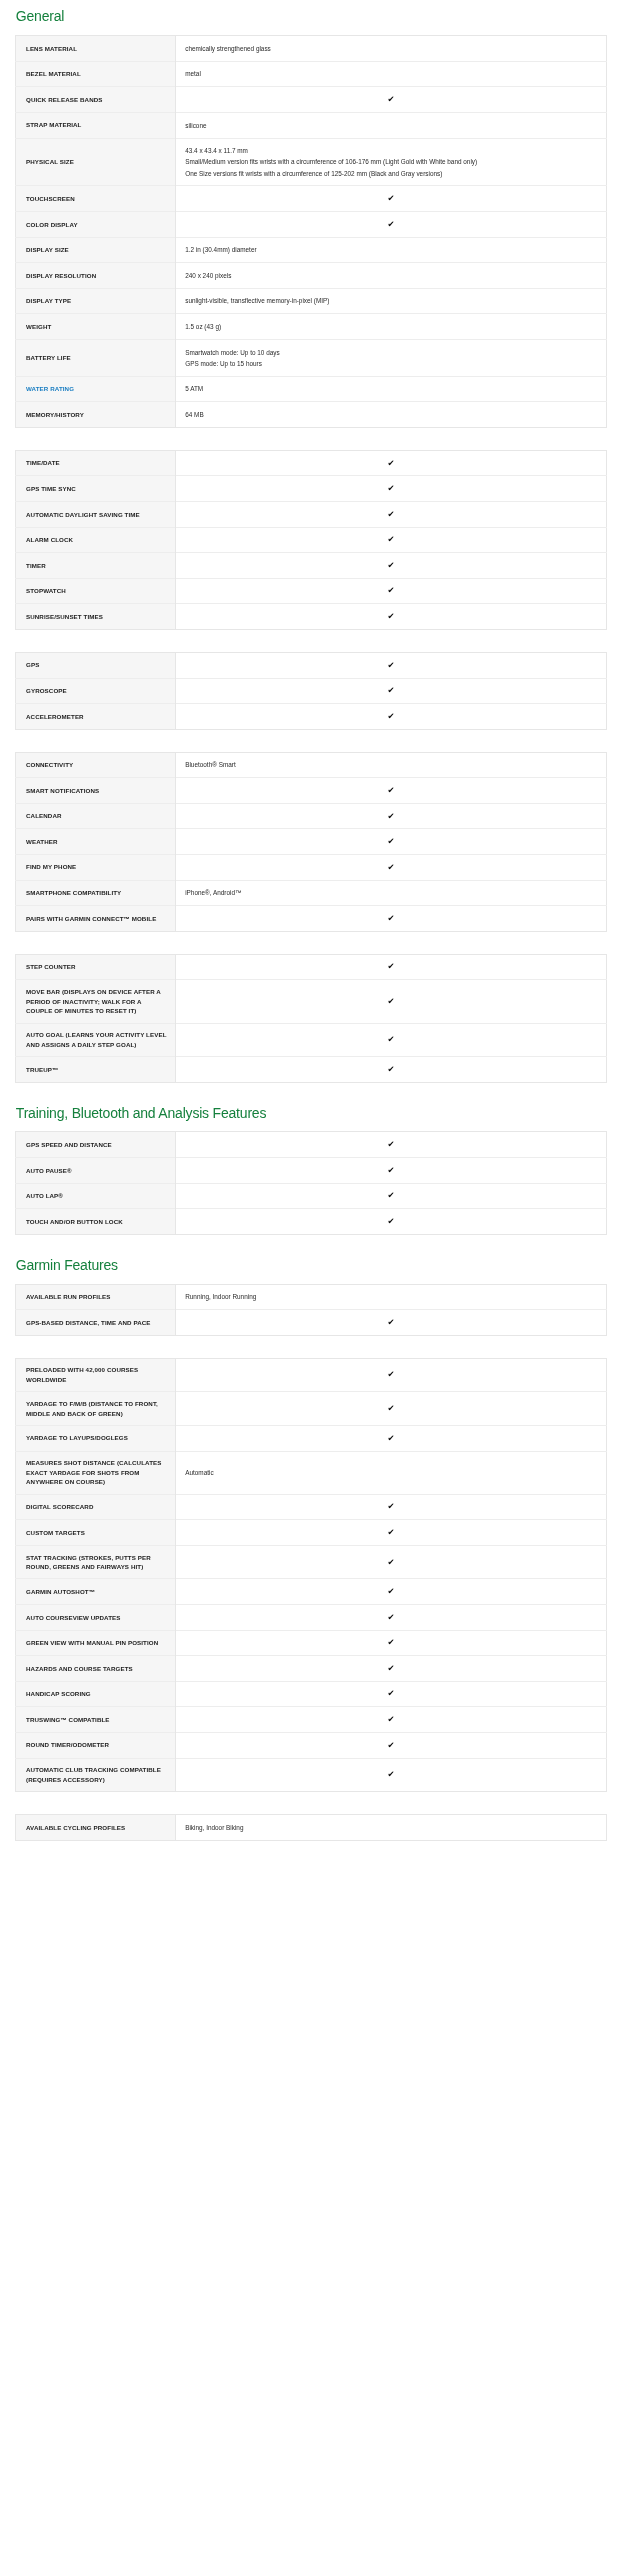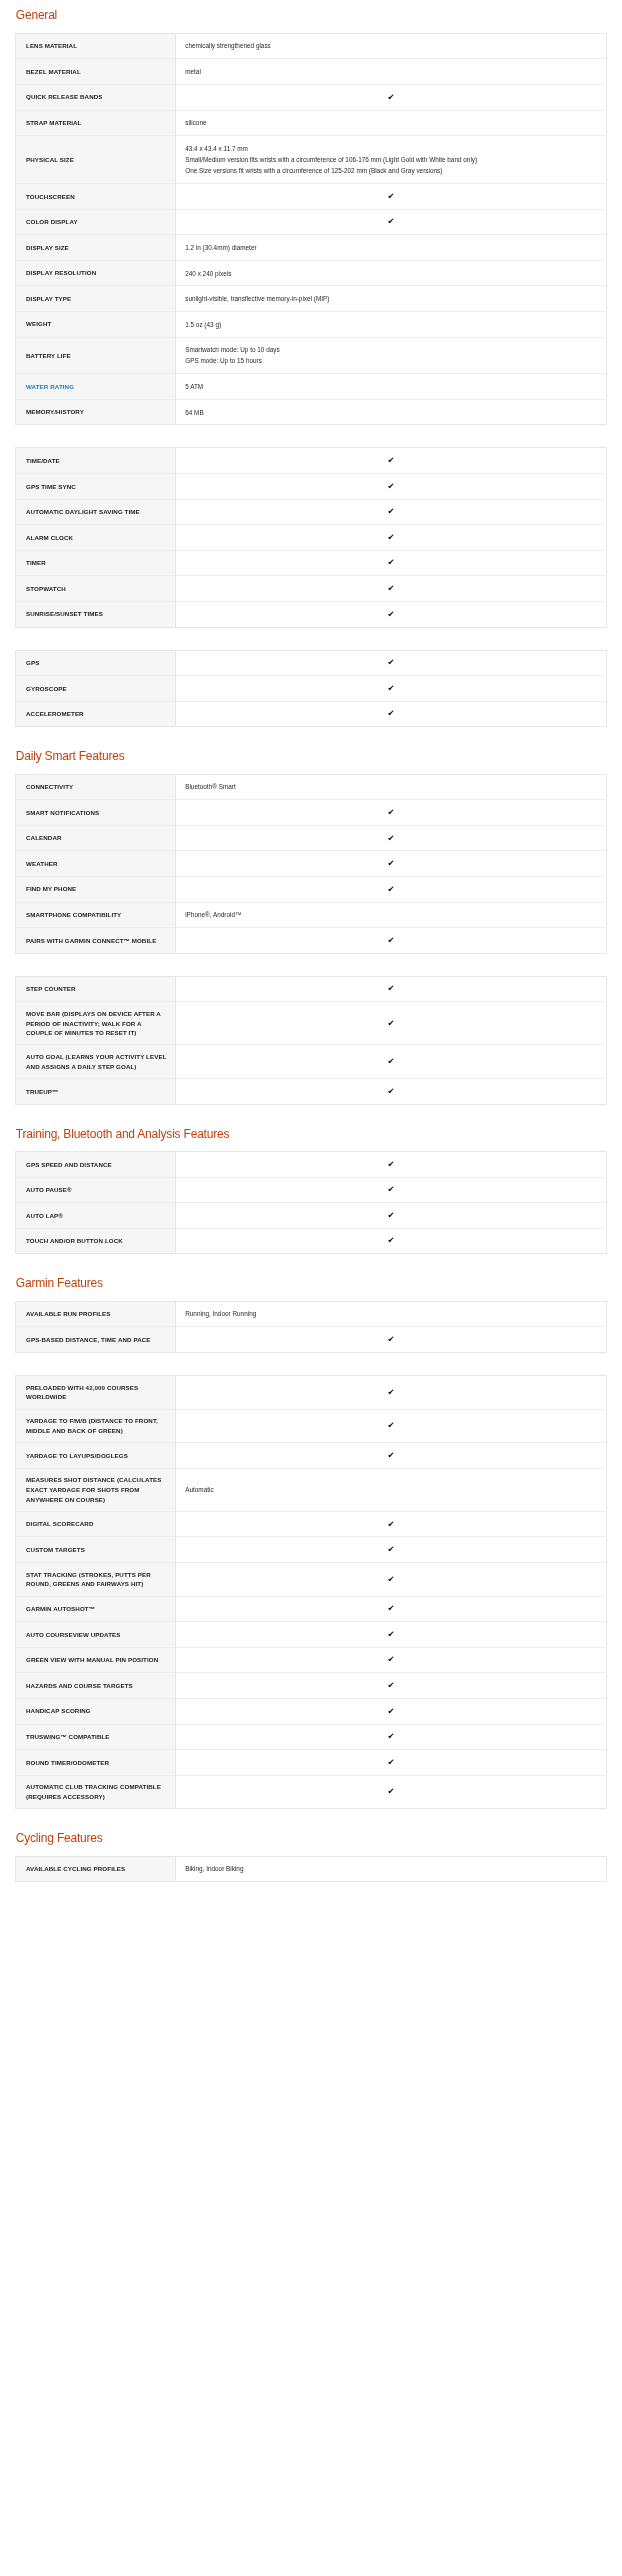--- a/index.html
+++ b/index.html
@@ -18,23 +18,23 @@
   .page {
     width: 622px;
     padding: 0 15px;
   }
   .section {
     margin: 0 0 22px 0;
   }
   .section:first-child { padding-top: 8.4px; }
   .section-title {
     font-family: "Liberation Sans", sans-serif;
-    font-size: 12px;
+    font-size: 14px;
     font-weight: 400;
-    color: #c2410c;
+    color: #15803d;
     letter-spacing: -0.2px;
     margin: 0 0 10px 0.8px;
     line-height: 1.2;
   }
   table.spec-table {
     width: 100%;
     border-collapse: collapse;
     border: 0.8px solid #e6e6e6;
     background: #ffffff;
     table-layout: fixed;
@@ -203,21 +203,20 @@
             <td class="spec-value center"><span class="check">✔</span></td>
           </tr>
           <tr>
             <td class="spec-label">ACCELEROMETER</td>
             <td class="spec-value center"><span class="check">✔</span></td>
           </tr>
         </tbody>
       </table>
     </div>
     <div class="section">
-      <h2 class="section-title">Daily Smart Features</h2>
       <table class="spec-table">
         <tbody>
           <tr>
             <td class="spec-label">CONNECTIVITY</td>
             <td class="spec-value">Bluetooth® Smart</td>
           </tr>
           <tr>
             <td class="spec-label">SMART NOTIFICATIONS</td>
             <td class="spec-value center"><span class="check">✔</span></td>
           </tr>
@@ -364,21 +363,20 @@
             <td class="spec-value center"><span class="check">✔</span></td>
           </tr>
           <tr>
             <td class="spec-label">AUTOMATIC CLUB TRACKING COMPATIBLE (REQUIRES ACCESSORY)</td>
             <td class="spec-value center"><span class="check">✔</span></td>
           </tr>
         </tbody>
       </table>
     </div>
     <div class="section">
-      <h2 class="section-title">Cycling Features</h2>
       <table class="spec-table">
         <tbody>
           <tr>
             <td class="spec-label">AVAILABLE CYCLING PROFILES</td>
             <td class="spec-value">Biking, Indoor Biking</td>
           </tr>
         </tbody>
       </table>
     </div>
   </div>

